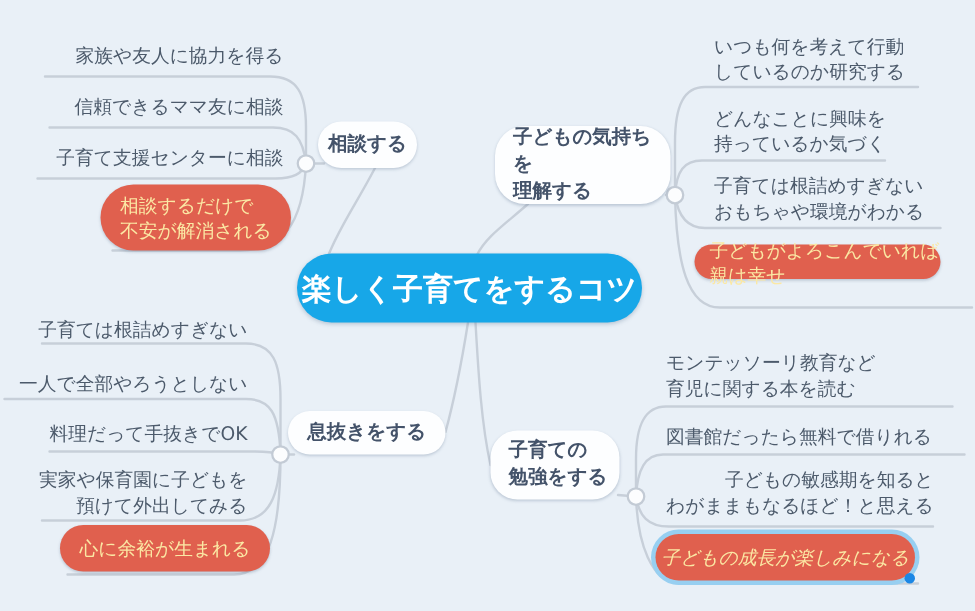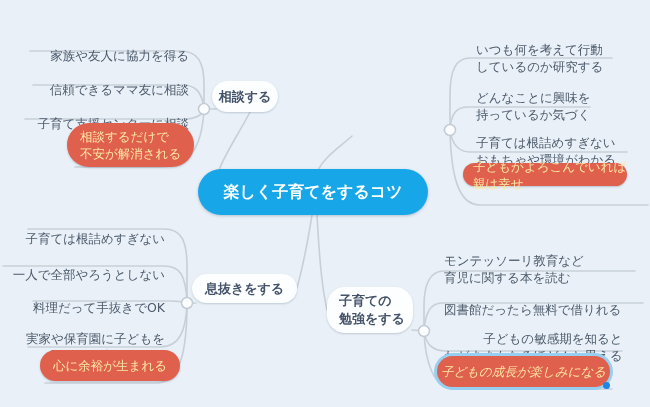--- a/index.html
+++ b/index.html
@@ -18,21 +18,20 @@
     background:var(--bg);
     font-family:"DejaVu Sans","Liberation Sans",sans-serif;
     position:relative;
   }
   #canvas{position:absolute;inset:0;width:650px;height:407px;}
   svg.wires{position:absolute;left:0;top:0;z-index:1;}
   .leaf{
     position:absolute;z-index:2;
     font-size:12.5px;line-height:17px;color:var(--text);
     white-space:pre-line;
-    margin-top:19px;
   }
   .leaf.ra{text-align:right;}
   .pill{
     position:absolute;z-index:3;
     background:#FDFEFF;border-radius:16px;
     color:var(--branch-text);font-weight:bold;font-size:13px;line-height:18px;
     display:flex;align-items:center;justify-content:center;
     box-shadow:0 1px 2px rgba(110,130,155,.35);
     white-space:pre-line;
   }
@@ -50,21 +49,21 @@
   .hl.selected{box-shadow:0 0 0 3px var(--sel),0 1px 2px rgba(110,130,155,.4);font-style:italic;}
   .sel-handle{
     position:absolute;right:-2px;bottom:-5px;
     width:7px;height:7px;border-radius:50%;
     background:#1B87E5;z-index:4;
   }
   .root{
     position:absolute;z-index:3;
     left:198px;top:169px;width:230px;height:46px;
     background:var(--blue);border-radius:23px;
-    color:#fff;font-size:16px;font-weight:600;
+    color:#fff;font-size:20px;font-weight:600;
     display:flex;align-items:center;justify-content:center;
     box-shadow:0 1px 3px rgba(80,110,140,.35);
   }
 </style>
 </head>
 <body>
 
 <div id="canvas">
 
   <svg class="wires" width="650" height="407" viewBox="0 0 650 407">
@@ -103,20 +102,22 @@
 
     <circle cx="204" cy="109" r="5.5" fill="#FCFDFE" stroke="#C3CBD5" stroke-width="1.5"></circle>
     <circle cx="450" cy="130" r="5.5" fill="#FCFDFE" stroke="#C3CBD5" stroke-width="1.5"></circle>
     <circle cx="187" cy="303" r="5.5" fill="#FCFDFE" stroke="#C3CBD5" stroke-width="1.5"></circle>
     <circle cx="424" cy="331" r="5.5" fill="#FCFDFE" stroke="#C3CBD5" stroke-width="1.5"></circle>
   </svg>
 
   <div class="root">楽しく子育てをするコツ</div>
 
   <div class="pill" style="left:212px;top:81px;width:66px;height:31px;border-radius:15.5px;">相談する</div>
+  <div class="pill left-text" style="left:330px;top:84px;width:117px;height:52px;border-radius:20px;">子どもの気持ちを
+理解する</div>
   <div class="pill" style="left:192px;top:274px;width:105px;height:29px;border-radius:14.5px;">息抜きをする</div>
   <div class="pill left-text" style="left:327px;top:287px;width:86px;height:46px;border-radius:18px;">子育ての
 勉強をする</div>
 
   <div class="leaf ra" style="right:461px;top:28px;">家族や友人に協力を得る</div>
   <div class="leaf ra" style="right:461px;top:62px;">信頼できるママ友に相談</div>
   <div class="leaf ra" style="right:461px;top:96px;">子育て支援センターに相談</div>
   <div class="hl left-text" style="left:67px;top:123px;width:127px;height:44px;padding-left:13px;">相談するだけで
 不安が解消される</div>
 

